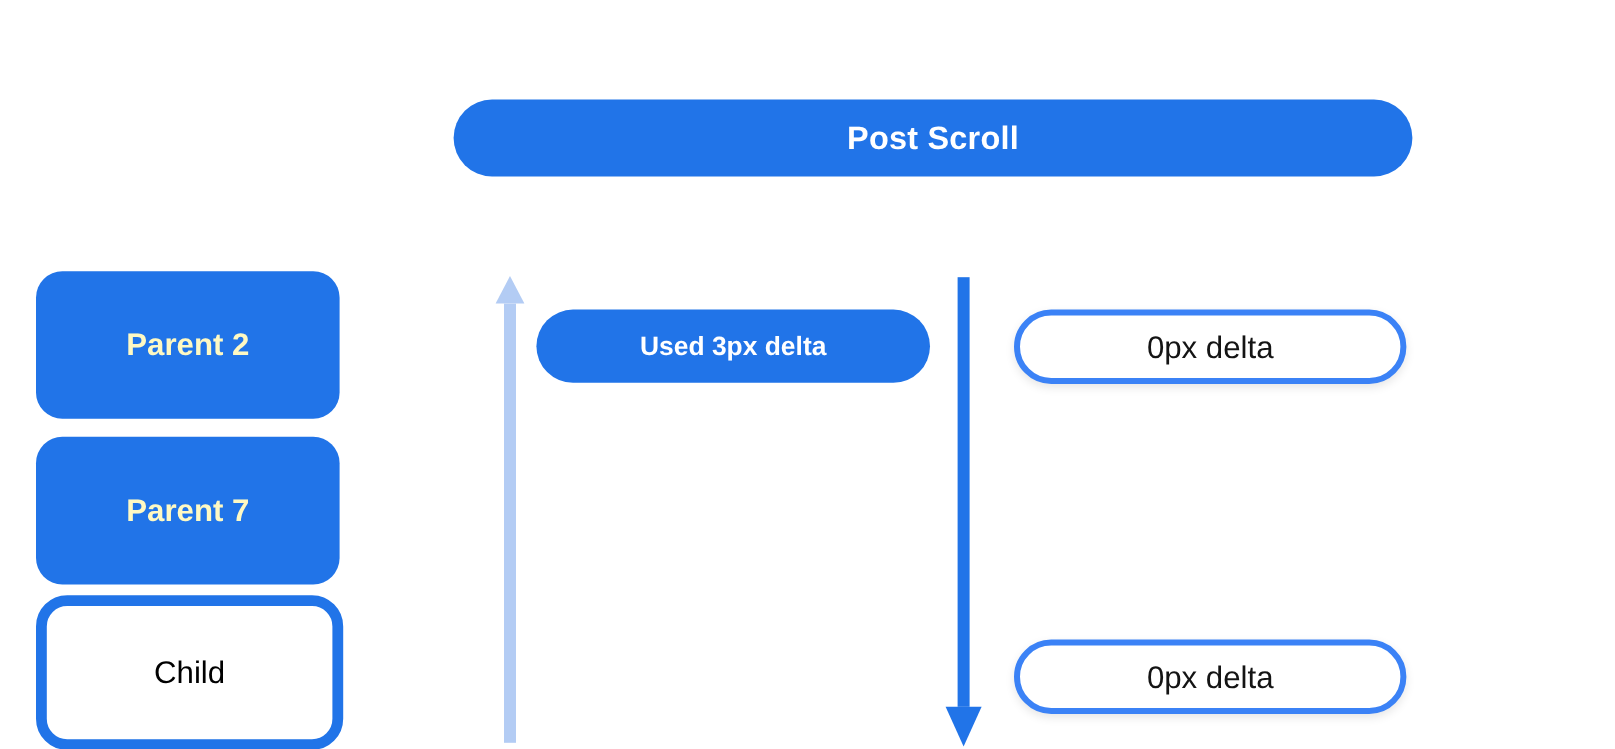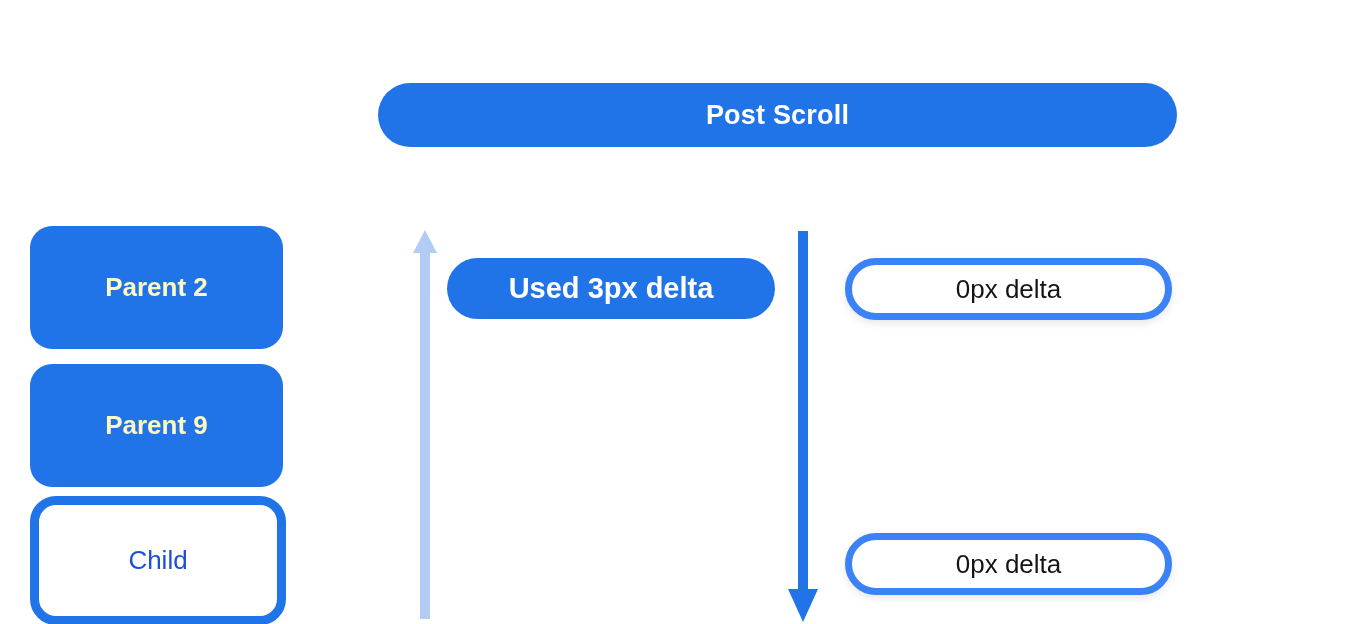--- a/index.html
+++ b/index.html
@@ -27,33 +27,33 @@
   }
   .pill.blue {
     background: #2174e8;
     color: #ffffff;
     font-weight: bold;
   }
   .pill.white {
     background: #ffffff;
     color: #141414;
     font-weight: 500;
-    border: 7px solid #3b82f6;
+    border: 5px solid #3b82f6;
     box-shadow: 0 3px 8px rgba(0,0,0,0.10);
   }
   .title-pill {
     left: 378px; top: 47px;
     width: 799px; height: 64px;
     font-size: 27px;
     letter-spacing: 0.2px;
   }
   .mid-pill {
     left: 447px;
     width: 328px; height: 61px;
-    font-size: 29px;
+    font-size: 22px;
   }
   .mid-pill.p1 { top: 222px; }
   .mid-pill.p2 { top: 360px; }
   .right-pill {
     left: 845px;
     width: 327px; height: 62px;
     font-size: 26px;
   }
   .right-pill.p1 { top: 222px; }
   .right-pill.p2 { top: 497px; }
@@ -69,21 +69,21 @@
     border-radius: 22px;
     font-size: 26px;
   }
   .stack-box.filled {
     background: #2174e8;
     color: #fef9c3;
     font-weight: bold;
   }
   .stack-box.outlined {
     background: #ffffff;
-    color: #1d4ed8;
+    color: #000000;
     font-weight: 500;
     border: 9px solid #2174e8;
     border-radius: 26px;
     width: 256px; height: 129px;
   }
   .stack-box.b1 { top: 190px; }
   .stack-box.b2 { top: 328px; }
   .stack-box.b3 { top: 460px; }
 
   
@@ -123,21 +123,21 @@
 
   <div class="pill blue title-pill">
     <span>Post Scroll</span>
   </div>
 
   <div class="stack-box filled b1">
     <span>Parent 2</span>
   </div>
 
   <div class="stack-box filled b2">
-    <span>Parent 9</span>
+    <span>Parent 7</span>
   </div>
 
   <div class="stack-box outlined b3">
     <span>Child</span>
   </div>
 
   <div class="arrow arrow-up">
     <div class="head"></div>
     <div class="shaft"></div>
   </div>

